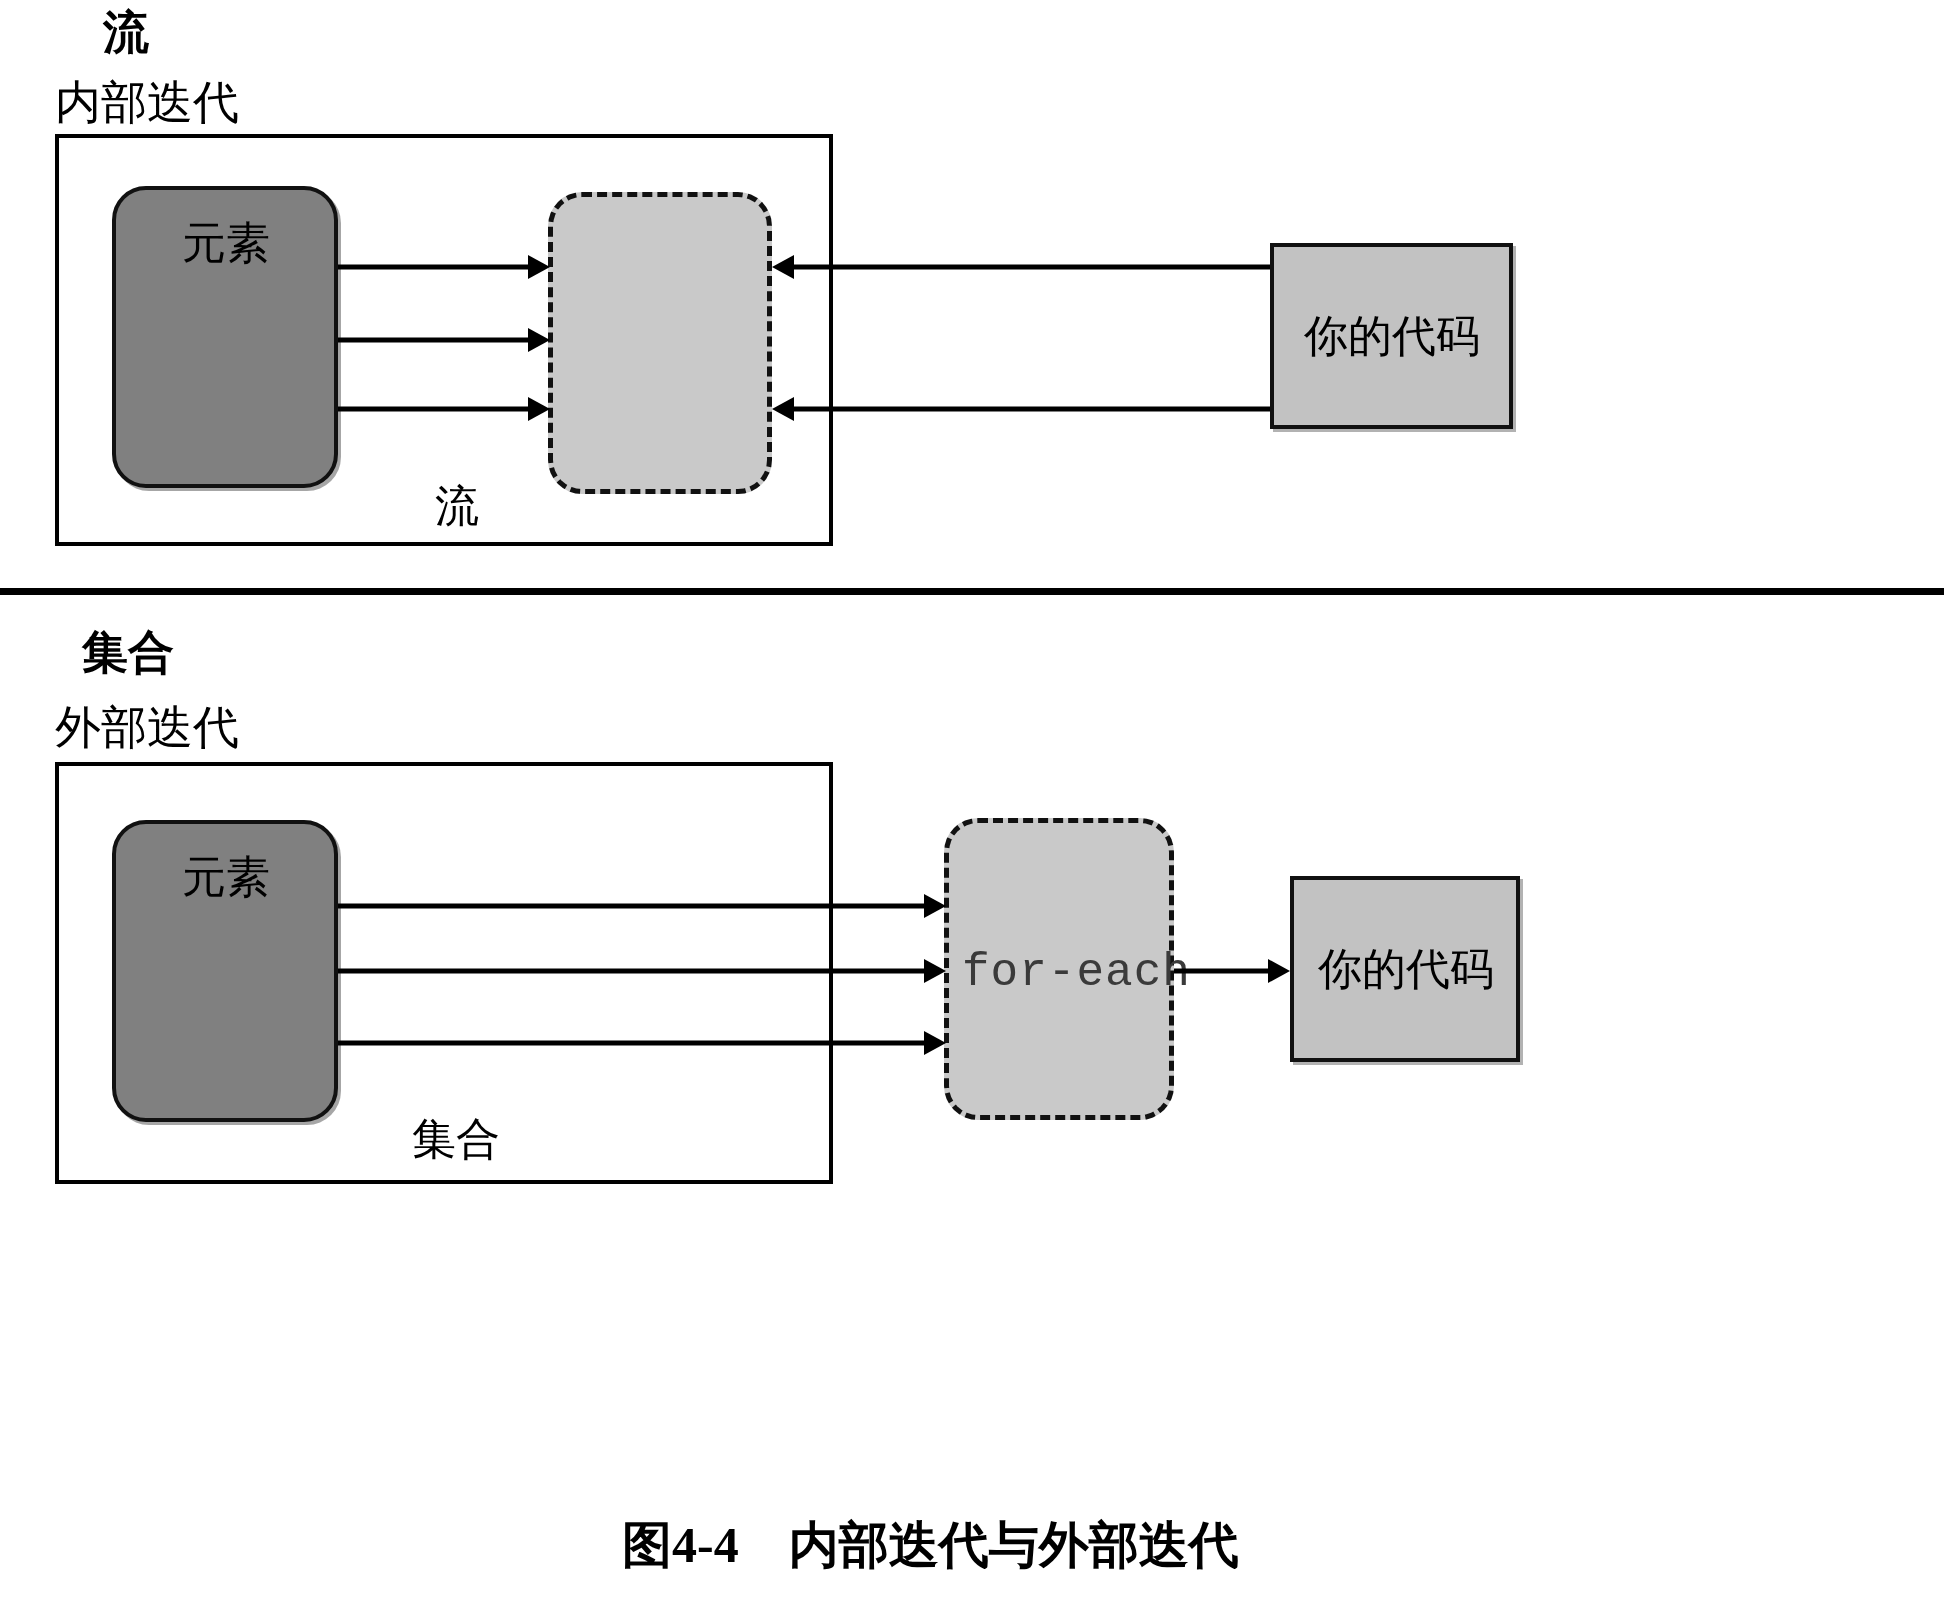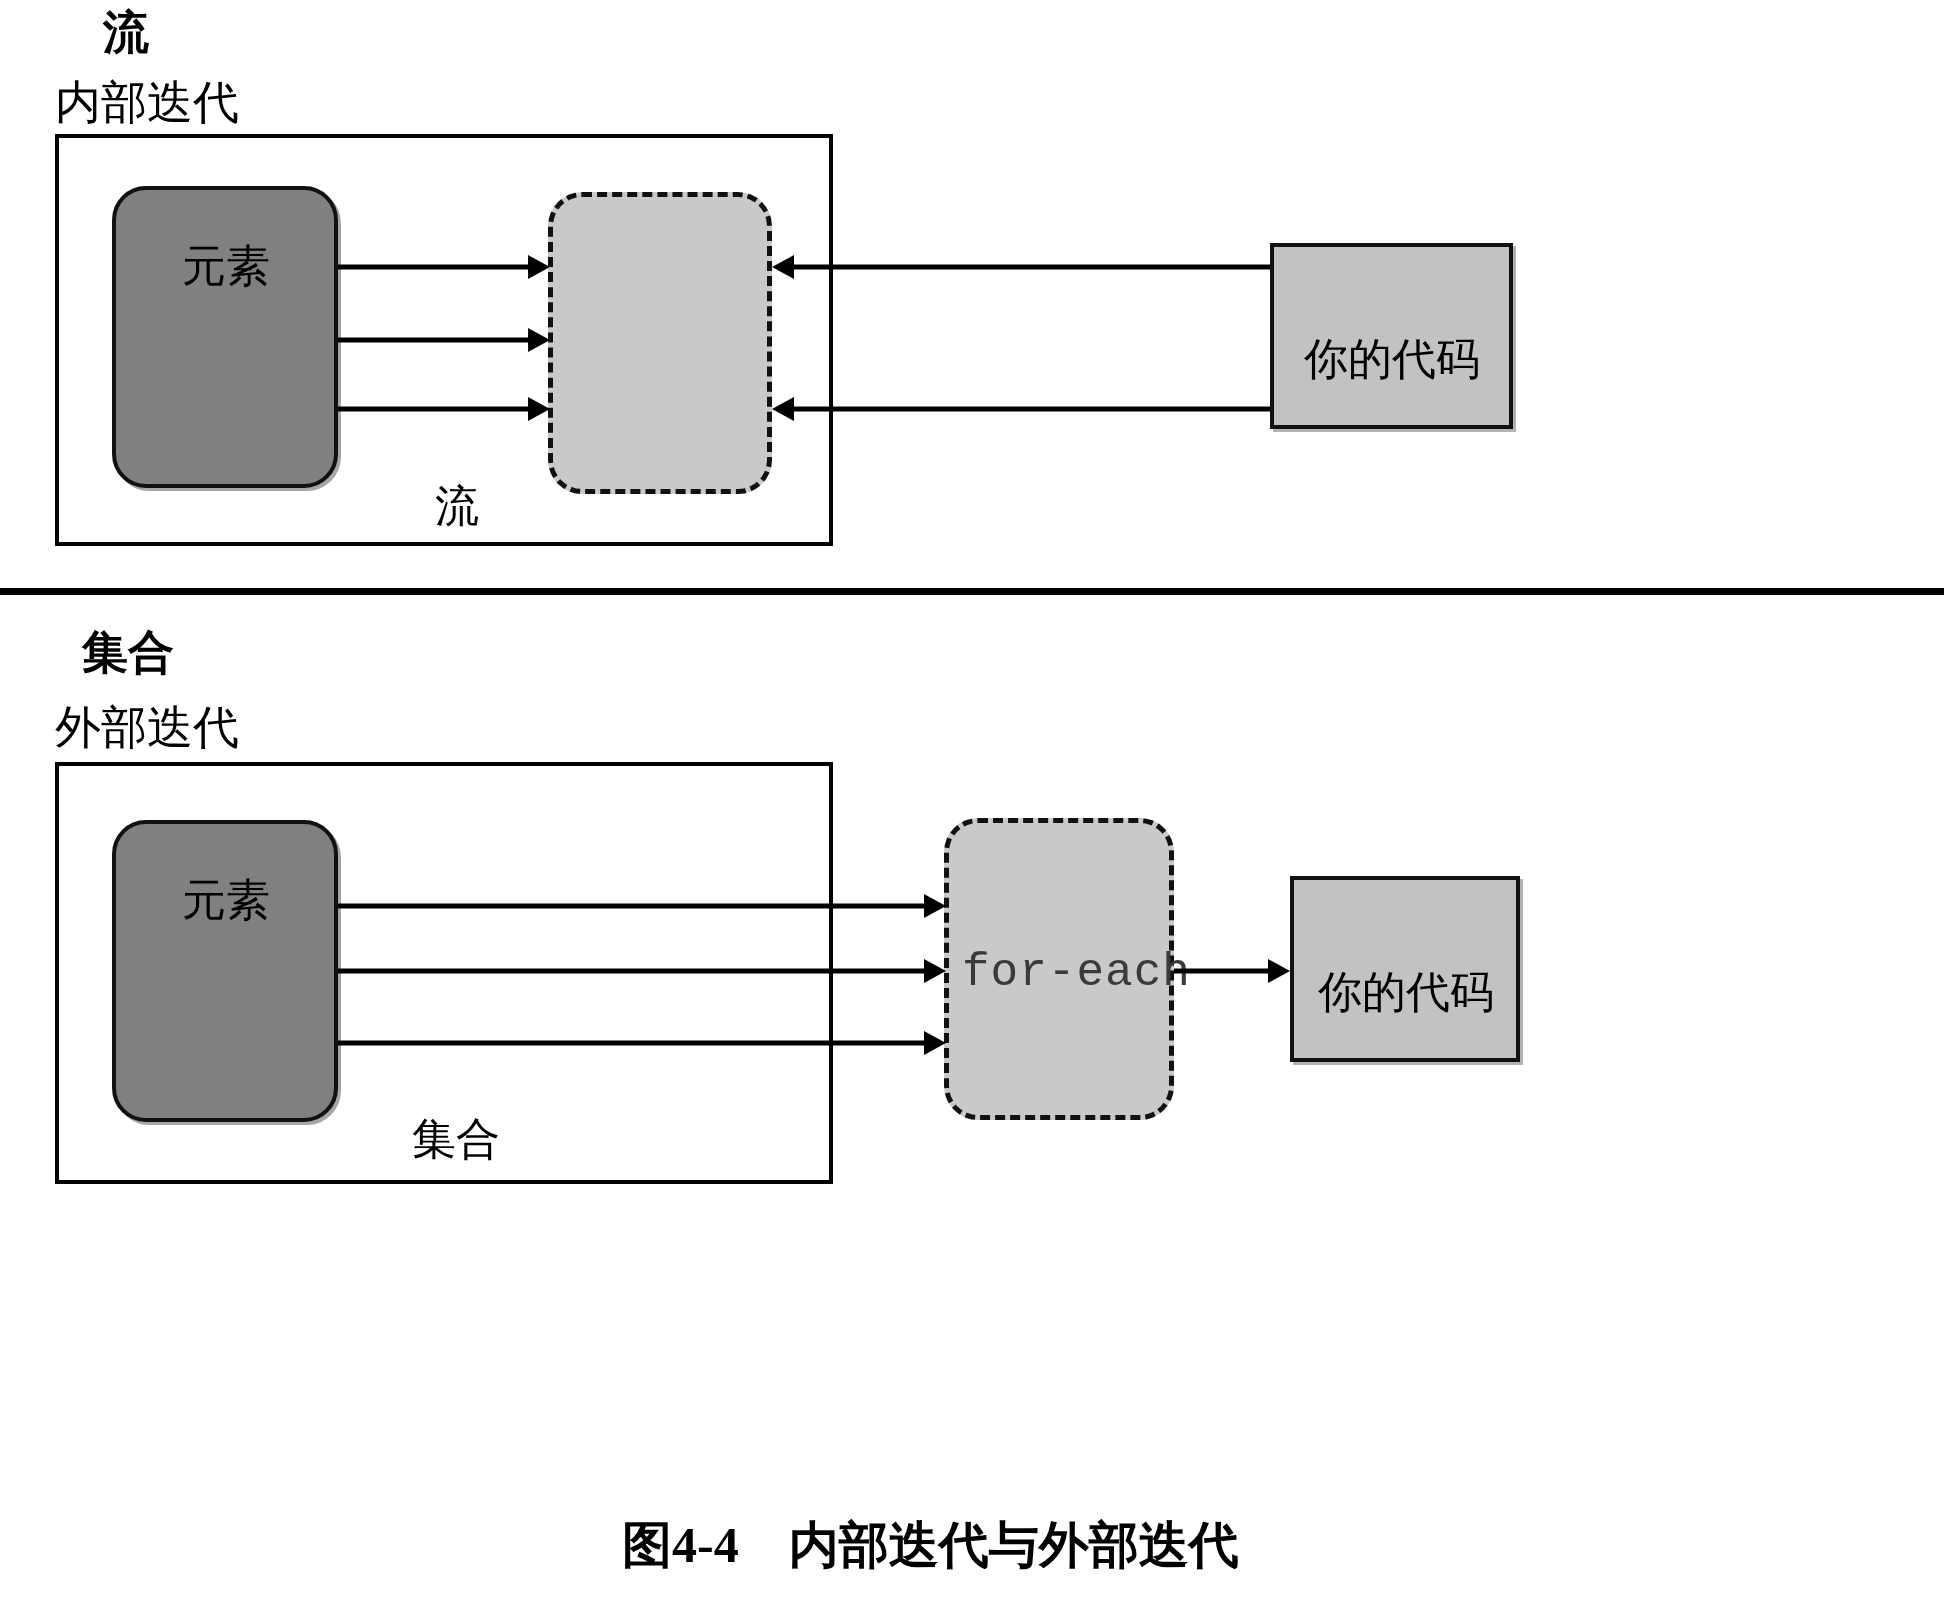--- a/index.html
+++ b/index.html
@@ -23,21 +23,21 @@
   
   .label {
     white-space: nowrap;
     line-height: 1;
     color: #000;
   }
 
   .heading-strong { font-size: 46px; font-weight: bold; }
   .heading-plain  { font-size: 46px; font-weight: normal; }
 
-  .box-label      { font-size: 44px; font-weight: normal; margin-top: 23px; }
+  .box-label      { font-size: 44px; font-weight: normal; }
   .inner-label    { font-size: 44px; font-weight: normal; }
   .mono-label     { font-family: "Liberation Mono", "DejaVu Sans Mono", monospace;
                     font-size: 46px; color: #3a3a3a; letter-spacing: 1px; }
   .caption        { font-size: 50px; font-weight: bold; }
 
   
   .outer-rect {
     border: 4px solid #000;
     background: #ffffff;
     box-sizing: border-box;

